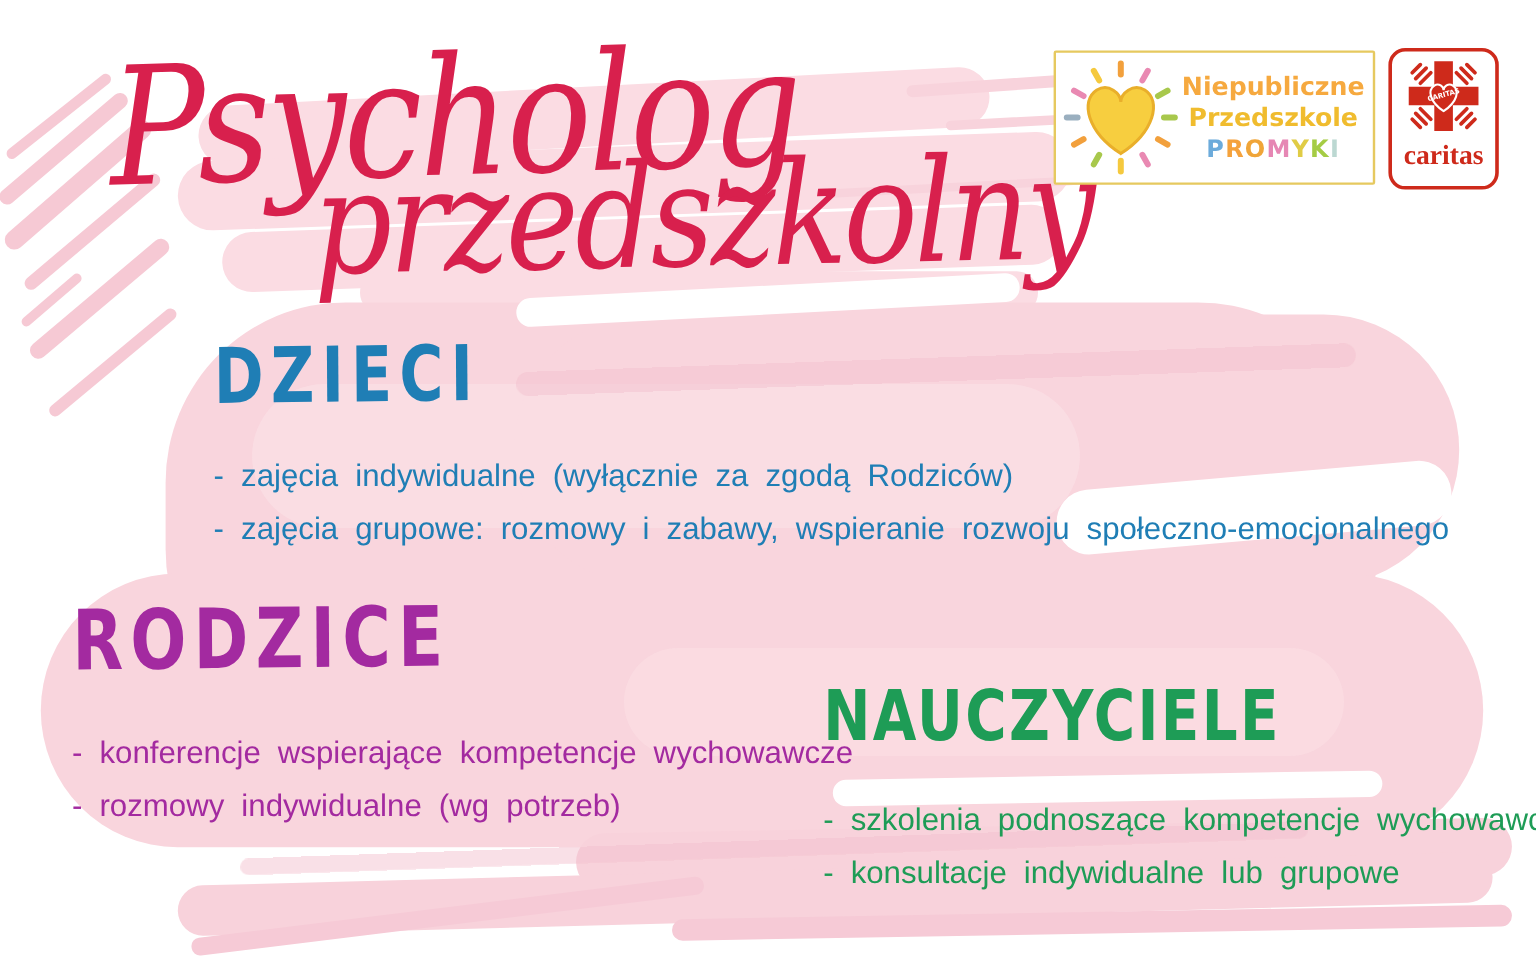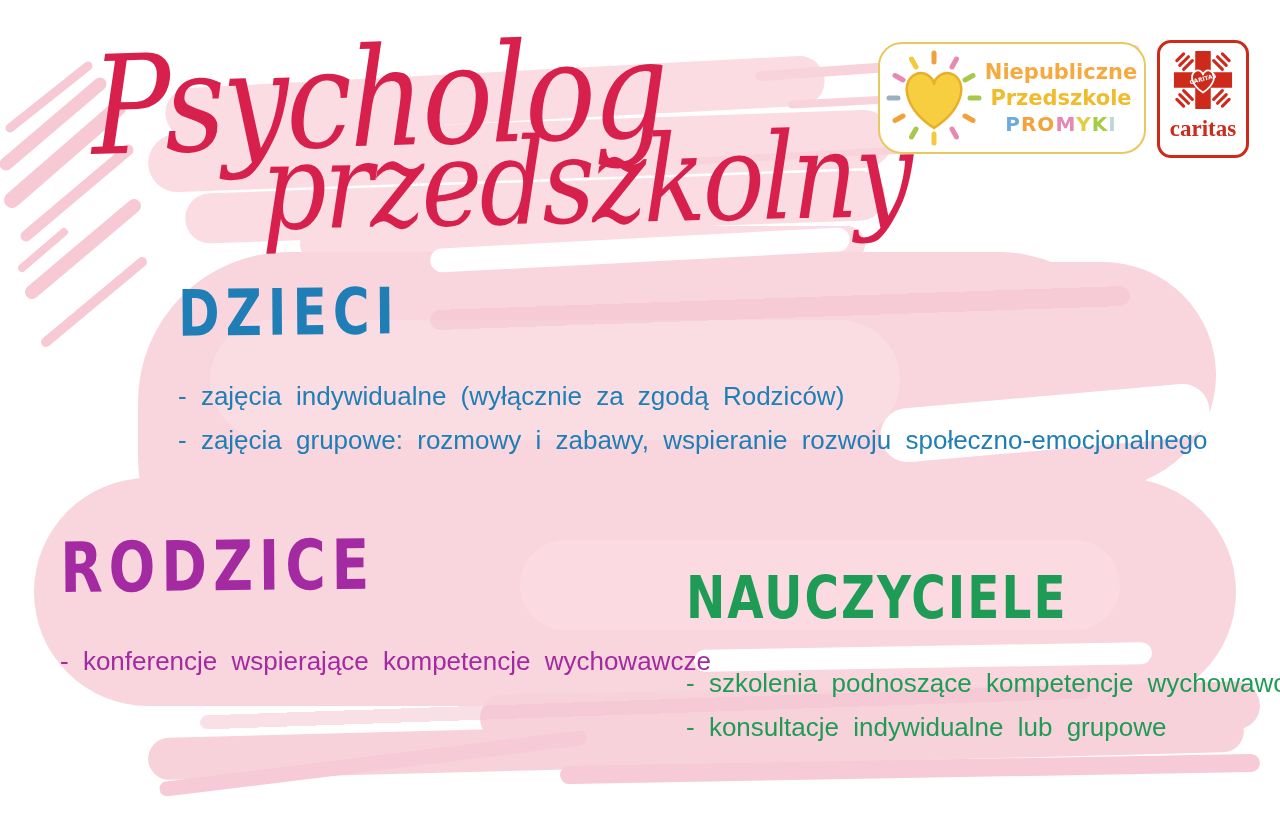--- a/index.html
+++ b/index.html
@@ -41,33 +41,33 @@
   .bullet{
     font-size:26px;
     line-height:44px;
     word-spacing:7px;
     white-space:nowrap;
     font-weight:500;
   }
   .sec-0{left:178px;top:282px;}
   .sec-0 h2{font-size:50px;letter-spacing:6px;transform:scaleY(1.28) rotate(-0.5deg);}
   .sec-0 .items{margin-top:42px;}
-  .sec-1{left:60px;top:534px;}
+  .sec-1{left:60px;top:500px;}
   .sec-1 h2{font-size:55px;letter-spacing:6px;transform:scaleY(1.26) rotate(-0.5deg);}
   .sec-1 .items{margin-top:50px;}
   .sec-2{left:686px;top:568px;}
   .sec-2 h2{font-size:47px;letter-spacing:2px;transform:scaleY(1.24);}
   .sec-2 .items{margin-top:46px;}
 
   
   .promyki-logo{
     position:absolute;left:878px;top:42px;width:268px;height:112px;
     background:#ffffff;
     border:2px solid var(--promyki-border,#E6C95F);
-    border-radius:24px;
+    border-radius:2px;
     box-sizing:border-box;
     display:flex;align-items:center;
   }
   .promyki-icon{width:100px;height:100px;margin-left:4px;flex:none;}
   .promyki-text{
     width:154px;text-align:center;line-height:1.2;
     font-family:"DejaVu Sans", sans-serif;font-weight:bold;
   }
   .promyki-l1{font-size:21px;}
   .promyki-l2{font-size:21px;}
@@ -199,20 +199,21 @@
     <div class="items">
         <div class="bullet">- zajęcia indywidualne (wyłącznie za zgodą Rodziców)</div>
         <div class="bullet">- zajęcia grupowe: rozmowy i zabawy, wspieranie rozwoju społeczno-emocjonalnego</div>
       </div>
   </section>
 
   <section class="sec sec-1" style="--sec-color: #A32AA0;">
     <h2>RODZICE</h2>
     <div class="items">
         <div class="bullet">- konferencje wspierające kompetencje wychowawcze</div>
+        <div class="bullet">- rozmowy indywidualne (wg potrzeb)</div>
       </div>
   </section>
 
   <section class="sec sec-2" style="--sec-color: #1E9C56;">
     <h2>NAUCZYCIELE</h2>
     <div class="items">
         <div class="bullet">- szkolenia podnoszące kompetencje wychowawcze</div>
         <div class="bullet">- konsultacje indywidualne lub grupowe</div>
       </div>
   </section>

